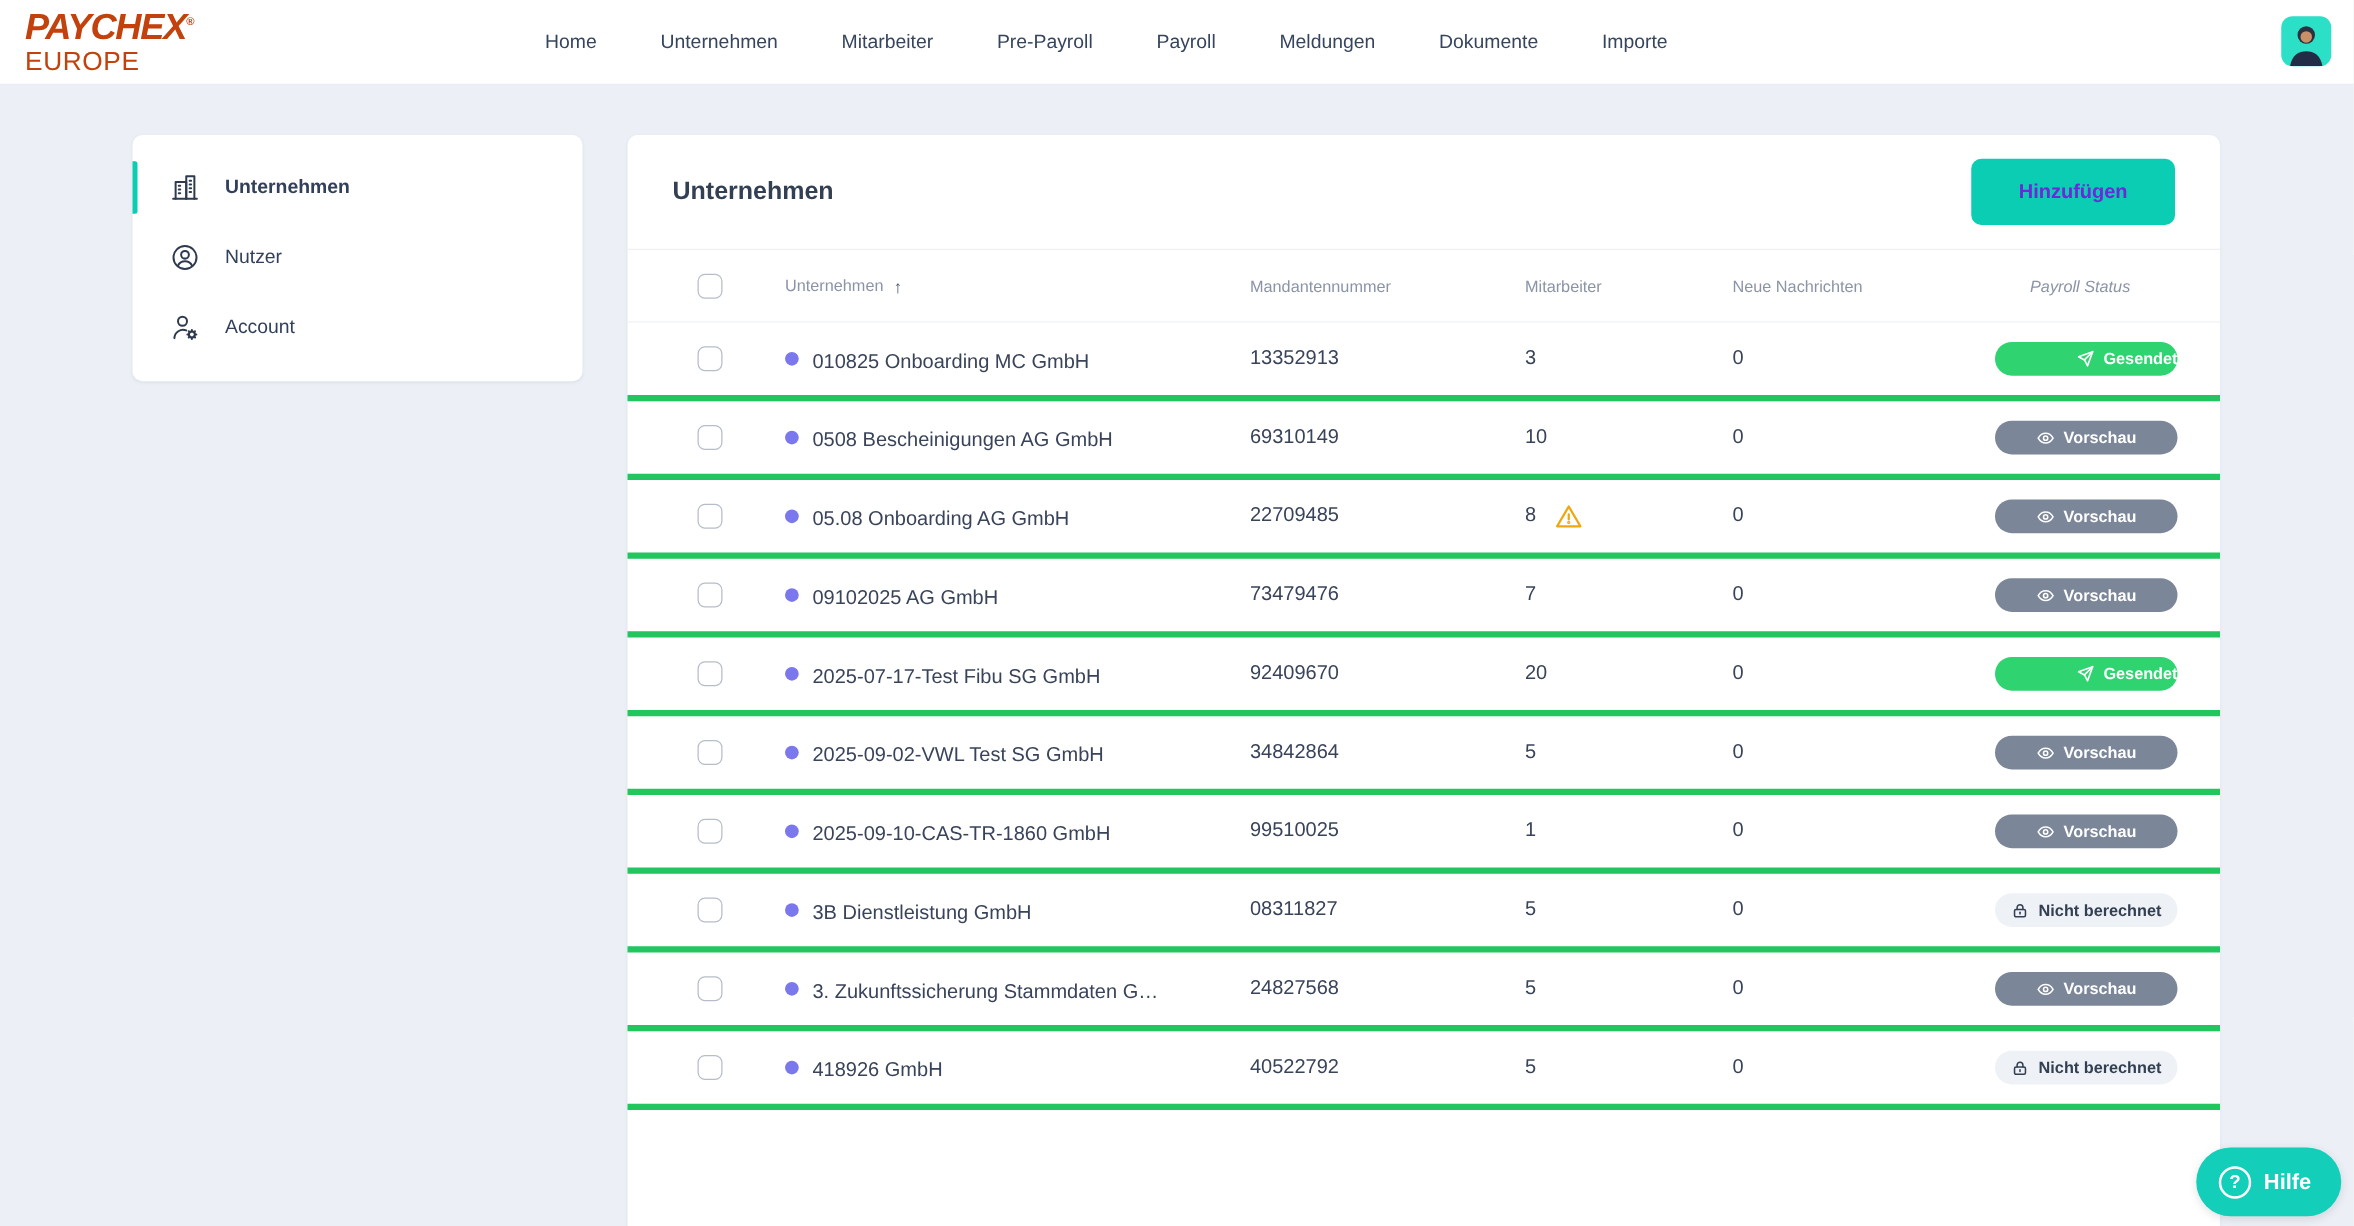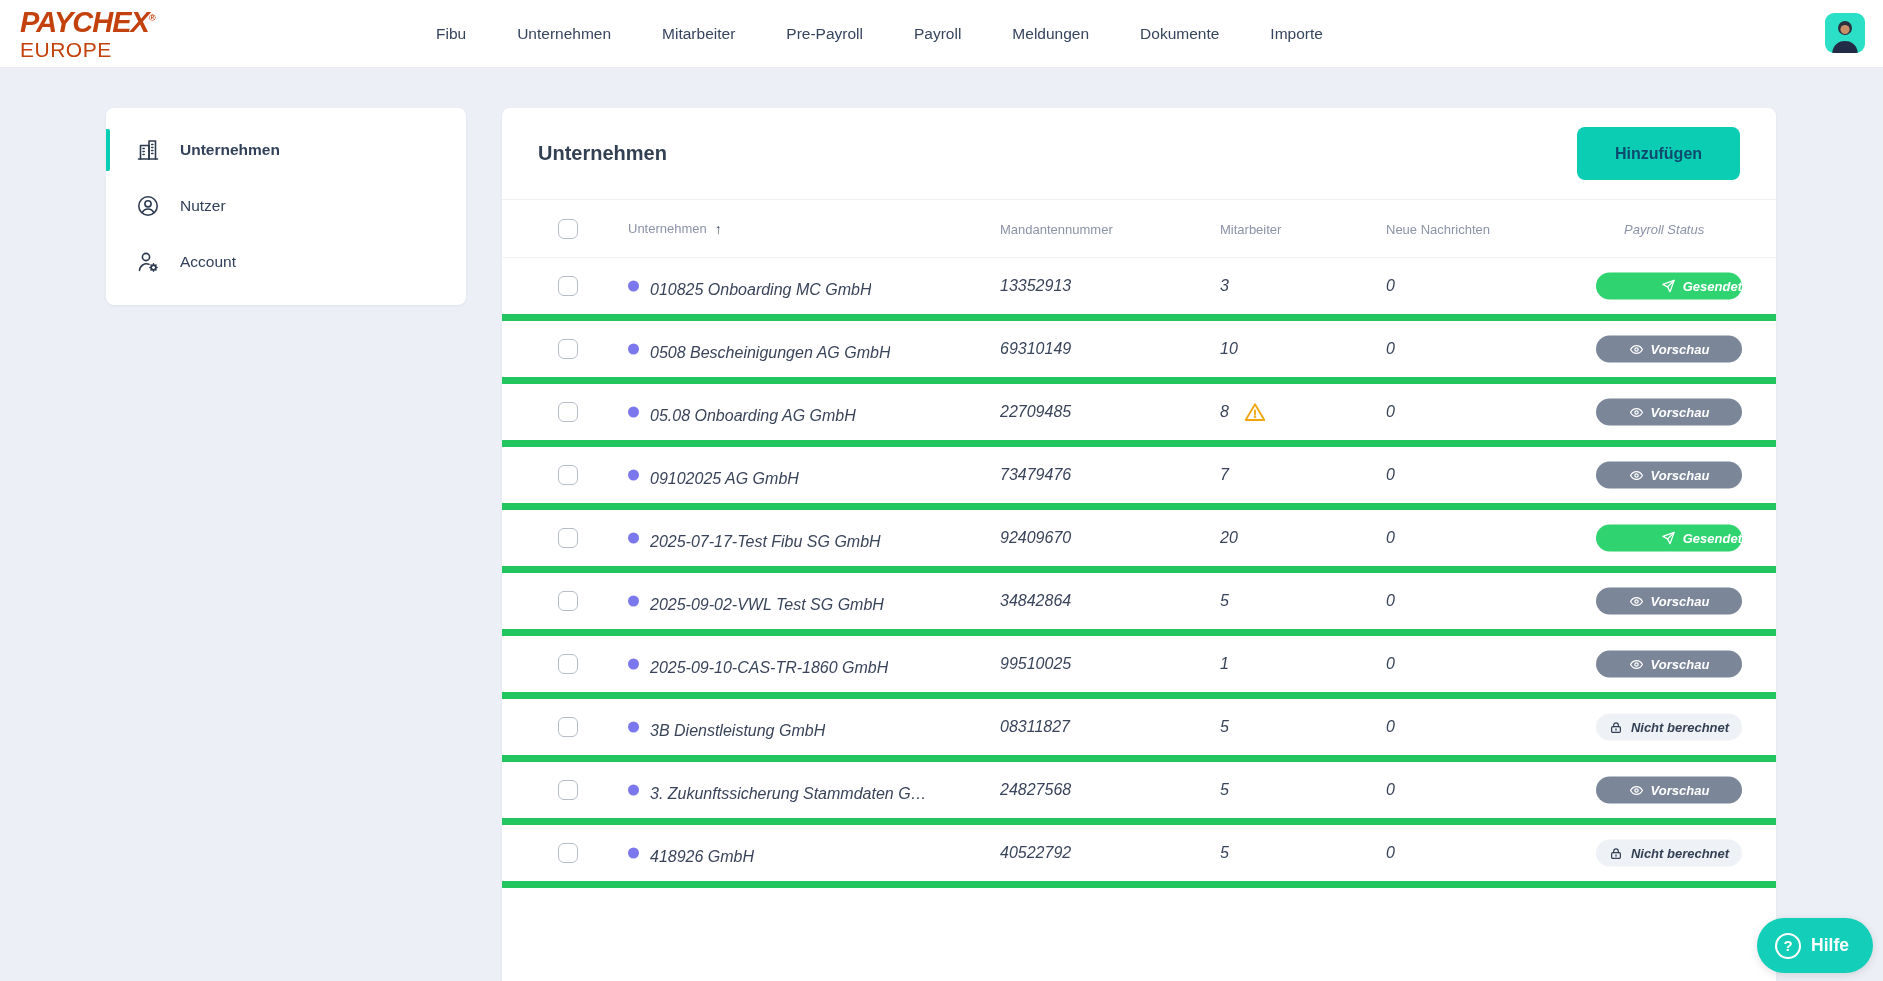--- a/index.html
+++ b/index.html
@@ -25,32 +25,32 @@
   .card{position:absolute;background:#fff;border-radius:8px;box-shadow:0 1px 3px rgba(40,50,80,.07);}
   .sidebar{left:106px;top:108px;width:360px;height:197px;padding-top:14px;}
   .side-item{position:relative;height:56px;display:flex;align-items:center;padding-left:30px;gap:20px;cursor:pointer;font-size:15.5px;color:#32405a;}
   .side-item .sicon{width:24px;height:24px;color:#2e3a50;display:flex;align-items:center;justify-content:center;}
   .side-item.active{font-weight:700;}
   .side-item.active::before{content:"";position:absolute;left:0;top:7px;height:42px;width:4px;background:var(--teal);border-radius:0 2px 2px 0;}
 
   .main{left:502px;top:108px;width:1274px;height:905px;}
   .card-header{height:92px;display:flex;align-items:center;justify-content:space-between;padding:0 36px;border-bottom:1px solid #eef0f4;}
   .page-title{font-size:20px;font-weight:700;color:var(--dark);}
-  .btn-add{width:163px;height:53px;border:none;border-radius:8px;background:var(--teal);color:#0c4a6e;font-family:inherit;font-size:16px;font-weight:700;cursor:pointer;text-align:center;}
+  .btn-add{width:163px;height:53px;border:none;border-radius:8px;background:var(--teal);color:#6d28d9;font-family:inherit;font-size:16px;font-weight:700;cursor:pointer;text-align:center;}
   .toolbar{height:88px;display:flex;align-items:center;justify-content:space-between;padding:0 36px;}
   .entries{font-size:16px;font-weight:700;color:var(--dark);}
   .tool-icons{display:flex;align-items:center;gap:26px;color:#3c4a63;}
   .tool-icons .ticon{width:23px;height:23px;cursor:pointer;}
 
   
   .thead{position:relative;height:58px;border-bottom:1px solid #f0f2f6;}
   .thead .th{position:absolute;top:50%;transform:translateY(-50%);font-size:13px;color:var(--gray);white-space:nowrap;}
   .th-company{color:var(--dark);font-weight:400;display:flex;align-items:center;gap:8px;cursor:pointer;}
   .sort-arrow{font-size:14px;color:#4a556b;}
-  .row{position:relative;height:63px;border-bottom:7px solid #22c55e;font-style:italic;}
+  .row{position:relative;height:63px;border-bottom:5px solid #22c55e;}
   .cell{position:absolute;top:50%;transform:translateY(-50%);font-size:16px;color:#39445a;white-space:nowrap;display:flex;align-items:center;}
   .col-check{left:56px;} .col-dot{left:126px;} .col-company{left:148px;max-width:345px;overflow:hidden;text-overflow:ellipsis;display:block;line-height:63px;height:63px;top:0;transform:none;}
   .col-number{left:498px;} .col-emp{left:718px;gap:14px;} .col-msg{left:884px;} .col-status{left:1094px;}
   .thead .th-check{left:56px;} .thead .th-company-pos{left:126px;} .thead .th-number{left:498px;} .thead .th-emp{left:718px;} .thead .th-msg{left:884px;} .thead .th-status{left:1122px;font-style:italic;}
   .checkbox{width:20px;height:20px;border:1.6px solid #b6bdc9;border-radius:6px;background:#fff;cursor:pointer;display:inline-block;}
   .dot{width:11px;height:11px;border-radius:50%;background:var(--purple);display:inline-block;}
   .warn-icon{display:none;width:24px;height:24px;color:var(--warning);}
   .has-warning .warn-icon{display:inline-block;}
 
   
@@ -67,21 +67,21 @@
 </style>
 </head>
 <body>
 
 <header class="topbar">
   <div class="logo">
     <div class="l1"><span>PAYCHEX</span><span class="reg">®</span></div>
     <div class="l2">EUROPE</div>
   </div>
   <nav class="nav">
-    <span class="nav-item">Fibu</span>
+    <span class="nav-item">Home</span>
     <span class="nav-item">Unternehmen</span>
     <span class="nav-item">Mitarbeiter</span>
     <span class="nav-item">Pre-Payroll</span>
     <span class="nav-item">Payroll</span>
     <span class="nav-item">Meldungen</span>
     <span class="nav-item">Dokumente</span>
     <span class="nav-item">Importe</span>
   </nav>
   <div class="avatar">
     <svg width="32" height="36" viewBox="0 0 32 36">

